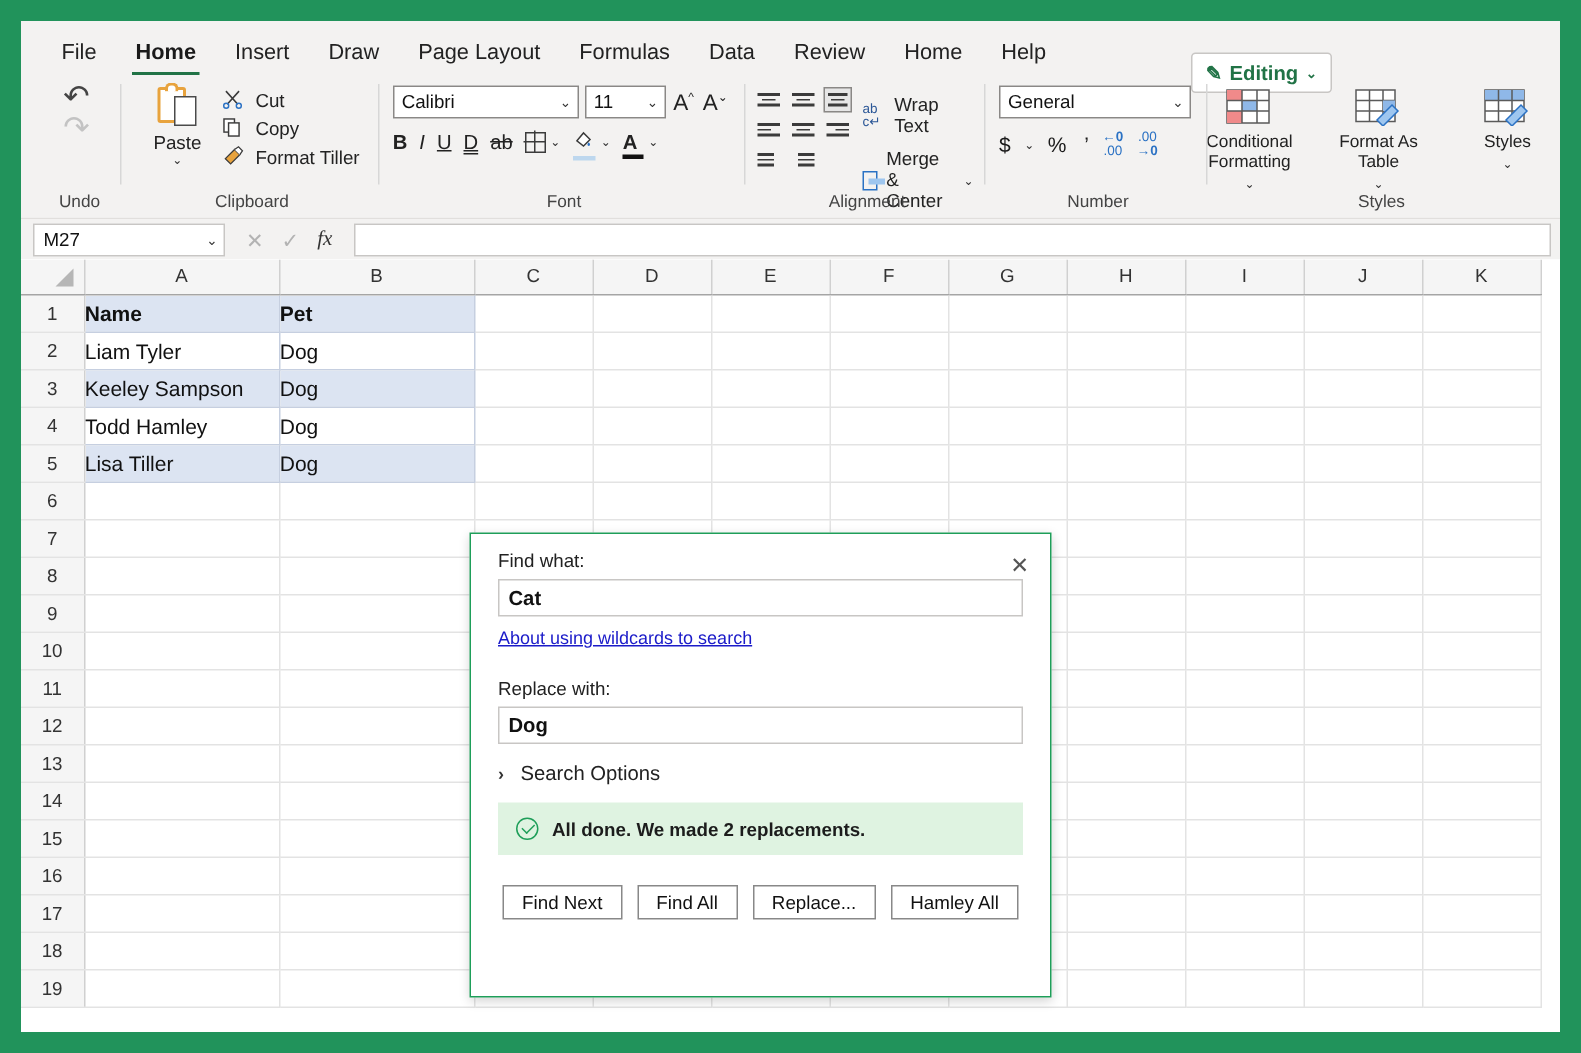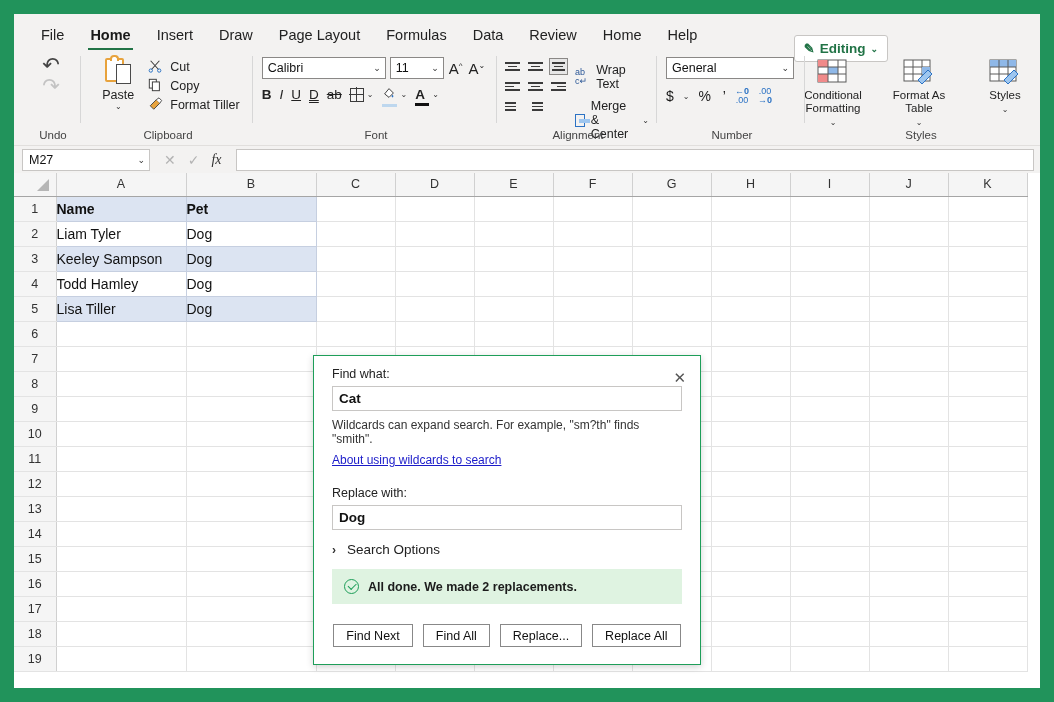--- a/index.html
+++ b/index.html
@@ -738,35 +738,34 @@
           </tr>
         </tbody>
     </table>
   </div>
 
   <div class="dialog">
     <div class="dlg-close">✕</div>
     <div class="dlg-body">
       <div class="dlg-lbl">Find what:</div>
       <div class="dlg-input">Cat</div>
-      <div class="dlg-hint">Wildcards can expand search. For example, "sm?th" finds "smith".</div>
       <a class="dlg-link">About using wildcards to search</a>
       <div class="dlg-gap"></div>
       <div class="dlg-lbl">Replace with:</div>
       <div class="dlg-input">Dog</div>
       <div class="srch-opts">
         <span class="srch-chev">›</span>
         <span>Search Options</span>
       </div>
       <div class="banner">
         <span class="check"></span>
         <span class="banner-txt">All done. We made 2 replacements.</span>
       </div>
       <div class="dlg-btns">
         <div class="dlg-btn">Find Next</div>
         <div class="dlg-btn">Find All</div>
         <div class="dlg-btn">Replace...</div>
-        <div class="dlg-btn">Replace All</div>
+        <div class="dlg-btn">Hamley All</div>
       </div>
     </div>
   </div>
 
 </div>
 
 </body></html>

